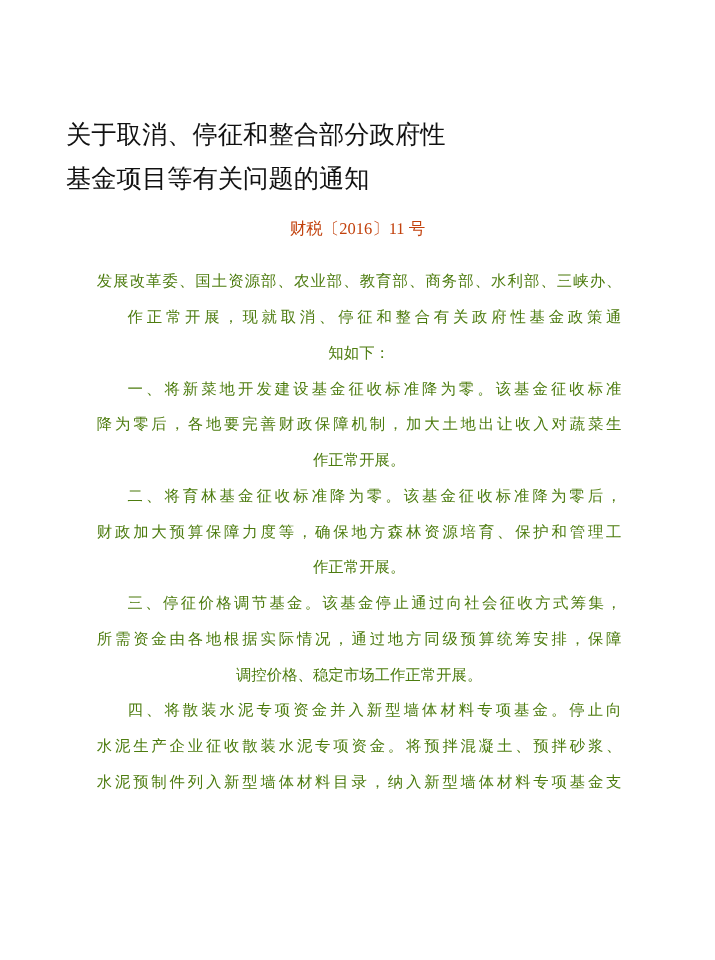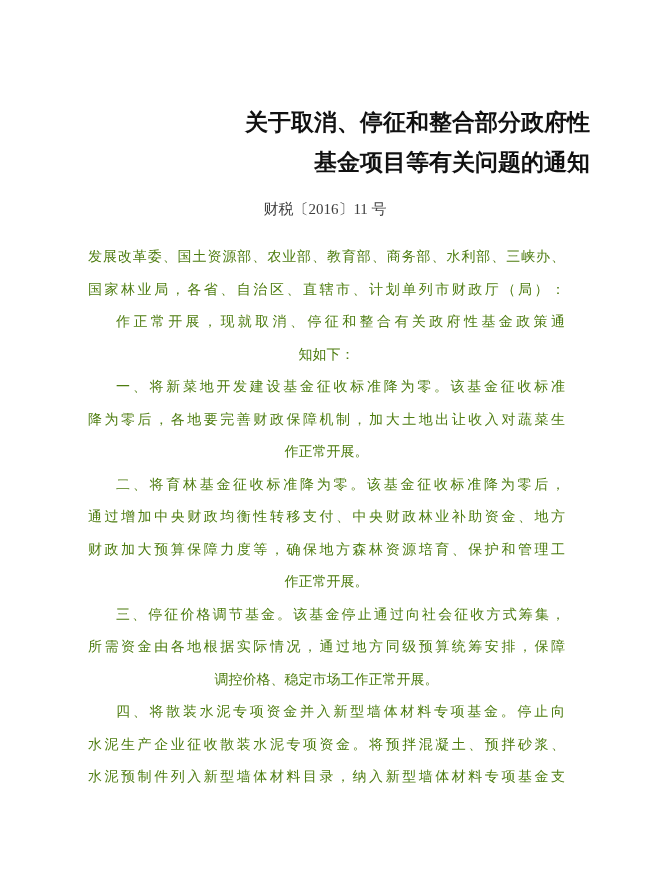--- a/index.html
+++ b/index.html
@@ -8,33 +8,33 @@
     width: 650px;
     height: 873px;
     background: #ffffff;
     color: #1a1a1a;
     font-family: "Liberation Serif", "DejaVu Serif", serif;
     overflow: hidden;
     box-sizing: border-box;
   }
   .title {
     margin: 103px 60px 0 60px;
-    text-align: right;
+    text-align: left;
     font-size: 23px;
-    font-weight: bold;
+    font-weight: normal;
     line-height: 40px;
     color: #111111;
   }
   .title-line { display: block; }
   .doc-number {
     margin-top: 15px;
     text-align: center;
     font-size: 15px;
     line-height: 22px;
-    color: #404040;
+    color: #c2410c;
   }
   .body-text {
     margin: 21px 85px 0 88px;
     font-size: 14px;
     line-height: 32.5px;
     color: #4d7c0f;
   }
   .paragraph { margin: 0; }
   .line {
     text-align: center;
@@ -54,34 +54,32 @@
 
 <div class="page">
   <h1 class="title">
     <span class="title-line">关于取消、停征和整合部分政府性</span>
     <span class="title-line">基金项目等有关问题的通知</span>
   </h1>
   <div class="doc-number">财税〔2016〕11 号</div>
   <div class="body-text">
       <div class="paragraph">
         <div class="line fill">发展改革委、国土资源部、农业部、教育部、商务部、水利部、三峡办、</div>
-        <div class="line fill">国家林业局，各省、自治区、直辖市、计划单列市财政厅（局）：</div>
       </div>
       <div class="paragraph">
         <div class="line indent fill">作正常开展，现就取消、停征和整合有关政府性基金政策通</div>
         <div class="line">知如下：</div>
       </div>
       <div class="paragraph">
         <div class="line indent fill">一、将新菜地开发建设基金征收标准降为零。该基金征收标准</div>
         <div class="line fill">降为零后，各地要完善财政保障机制，加大土地出让收入对蔬菜生</div>
         <div class="line">作正常开展。</div>
       </div>
       <div class="paragraph">
         <div class="line indent fill">二、将育林基金征收标准降为零。该基金征收标准降为零后，</div>
-        <div class="line fill">通过增加中央财政均衡性转移支付、中央财政林业补助资金、地方</div>
         <div class="line fill">财政加大预算保障力度等，确保地方森林资源培育、保护和管理工</div>
         <div class="line">作正常开展。</div>
       </div>
       <div class="paragraph">
         <div class="line indent fill">三、停征价格调节基金。该基金停止通过向社会征收方式筹集，</div>
         <div class="line fill">所需资金由各地根据实际情况，通过地方同级预算统筹安排，保障</div>
         <div class="line">调控价格、稳定市场工作正常开展。</div>
       </div>
       <div class="paragraph">
         <div class="line indent fill">四、将散装水泥专项资金并入新型墙体材料专项基金。停止向</div>

